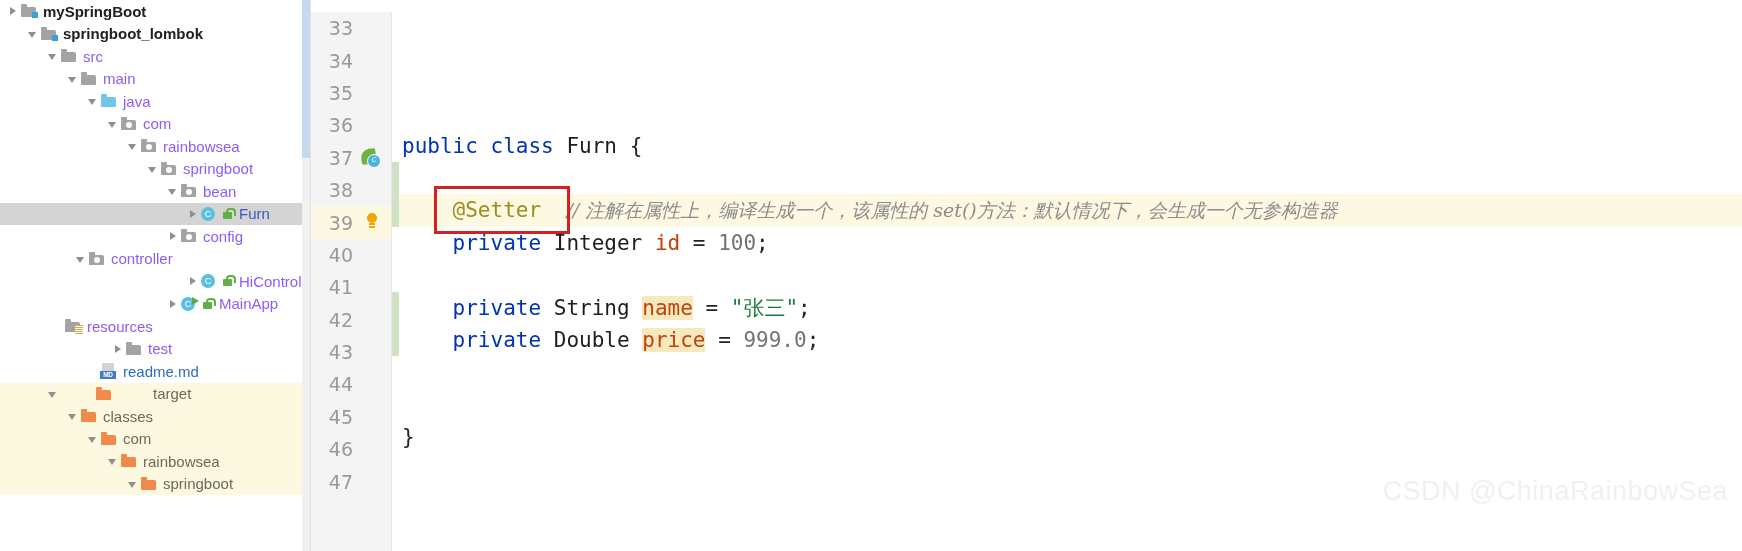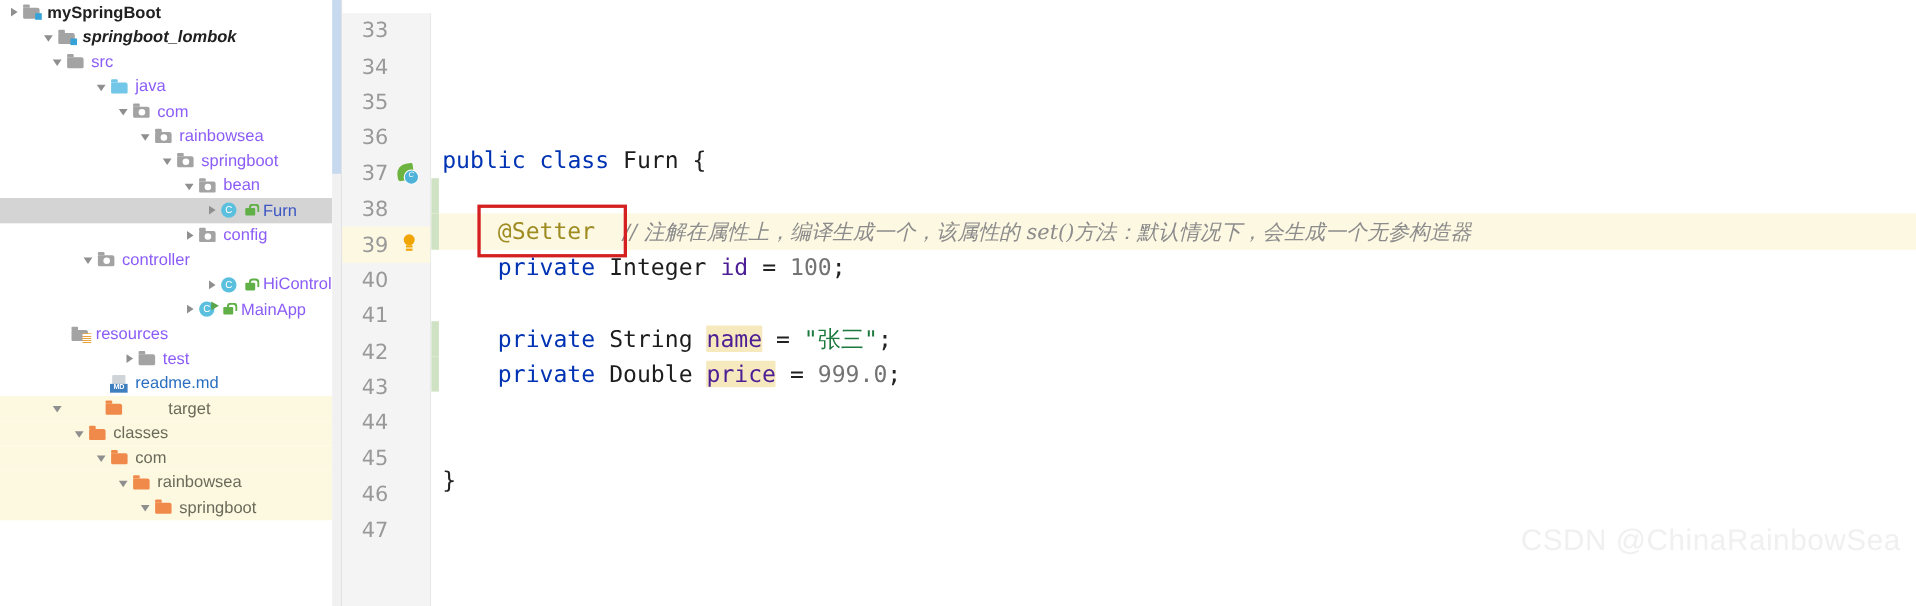--- a/index.html
+++ b/index.html
@@ -329,21 +329,21 @@
     font-family: "DejaVu Sans Mono", monospace;
     font-size: 21px;
     padding-left: 10px;
     color: #222222;
   }
   .cline.hl { background: #fcf8e2; }
   .kw     { color: #0033b3; }
   .type   { color: #1d1d1d; }
   .num    { color: #737373; }
   .str    { color: #1c7a3e; }
-  .ident  { color: #4c1d95; }
+  .ident  { color: #c2410c; }
   .anno   { color: #9e8b22; }
   .cmt    {
     color: #8c8c8c;
     font-style: italic;
     font-family: "DejaVu Serif", serif;
     font-size: 19px;
   }
   .hlfield {
     background: #f6e9bd;
     border-radius: 1px;
@@ -377,31 +377,36 @@
 
   <div class="tree-pane">
     <div id="tree-root">
         <div class="tree-row" style="padding-left: 6px;">
           <span class="arrow collapsed"></span>
           <span class="ico folder">
             <i class="badge-sq"></i>
           </span>
           <span class="tlabel bold">mySpringBoot</span>
         </div>
-        <div class="tree-row" style="padding-left: 38px; font-style: italic;">
+        <div class="tree-row" style="padding-left: 26px;">
           <span class="arrow expanded"></span>
           <span class="ico folder">
             <i class="badge-sq"></i>
           </span>
           <span class="tlabel bold">springboot_lombok</span>
         </div>
         <div class="tree-row" style="padding-left: 46px;">
           <span class="arrow expanded"></span>
           <span class="ico folder"></span>
           <span class="tlabel gray">src</span>
+        </div>
+        <div class="tree-row" style="padding-left: 66px;">
+          <span class="arrow expanded"></span>
+          <span class="ico folder"></span>
+          <span class="tlabel gray">main</span>
         </div>
         <div class="tree-row" style="padding-left: 86px;">
           <span class="arrow expanded"></span>
           <span class="ico folder blue"></span>
           <span class="tlabel gray">java</span>
         </div>
         <div class="tree-row" style="padding-left: 106px;">
           <span class="arrow expanded"></span>
           <span class="ico folder">
             <i class="badge-dot"></i>

